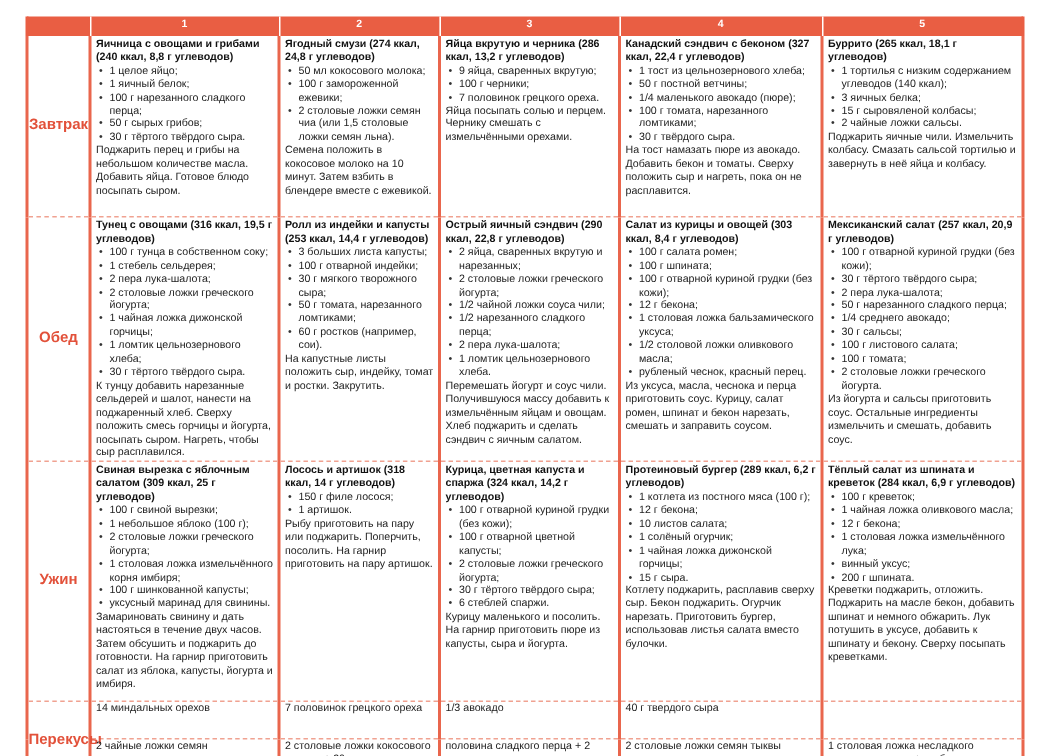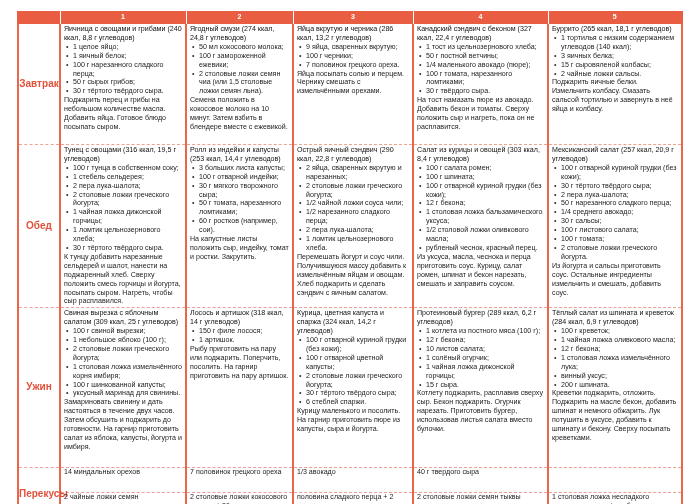--- a/index.html
+++ b/index.html
@@ -25,21 +25,21 @@
   .plan th:last-child { border-right: 2px solid #e95e43; }
   .plan td {
     vertical-align: top; padding: 1px 3px 1px 3px;
     border-left: 2px solid #e9664d; border-right: 2px solid #e9664d;
     border-bottom: 1px dashed #f0a291;
   }
   .plan td.rowlabel {
     color: #e2513a; font-weight: bold; text-align: center; vertical-align: middle;
     font-size: 10px; padding: 0;
   }
-  .title { font-weight: normal; color: #111; }
+  .title { font-weight: bold; color: #111; }
   ul { margin: 0; padding: 0 0 0 9px; list-style: none; }
   li { position: relative; padding-left: 0; }
   li::before { content: "•"; position: absolute; left: -7px; top: 0; color: #333; }
   .method { color: #222; }
   tr.r-breakfast td { height: 118px; }
   tr.r-lunch td { height: 152px; }
   tr.r-dinner td { height: 157px; }
   tr.r-snack td { height: 12px; padding-top: 0; padding-bottom: 12px; line-height: 8.8px; }
   tr.r-snack td.snk { border-bottom: 1px dashed #f0a291; }
   tr.r-snack2 td { border-bottom: 2px solid #e9664d; padding-top: 0; padding-bottom: 1px; line-height: 8.8px; }
@@ -110,21 +110,21 @@
           <div class="method">На тост намазать пюре из авокадо. Добавить бекон и томаты. Сверху положить сыр и нагреть, пока он не расплавится.</div>
         </td>
         <td>
           <div class="title">Буррито (265 ккал, 18,1 г углеводов)</div>
           <ul>
             <li>1 тортилья с низким содержанием углеводов (140 ккал);</li>
             <li>3 яичных белка;</li>
             <li>15 г сыровяленой колбасы;</li>
             <li>2 чайные ложки сальсы.</li>
           </ul>
-          <div class="method">Поджарить яичные белки. Измельчить колбасу. Смазать сальсой тортилью и завернуть в неё яйца и колбасу.</div>
+          <div class="method">Поджарить яичные чили. Измельчить колбасу. Смазать сальсой тортилью и завернуть в неё яйца и колбасу.</div>
         </td>
       </tr>
     <tr class="r-lunch meal-row">
       <td class="rowlabel">Обед</td>
     <td>
           <div class="title">Тунец с овощами (316 ккал, 19,5 г углеводов)</div>
           <ul>
             <li>100 г тунца в собственном соку;</li>
             <li>1 стебель сельдерея;</li>
             <li>2 пера лука-шалота;</li>

